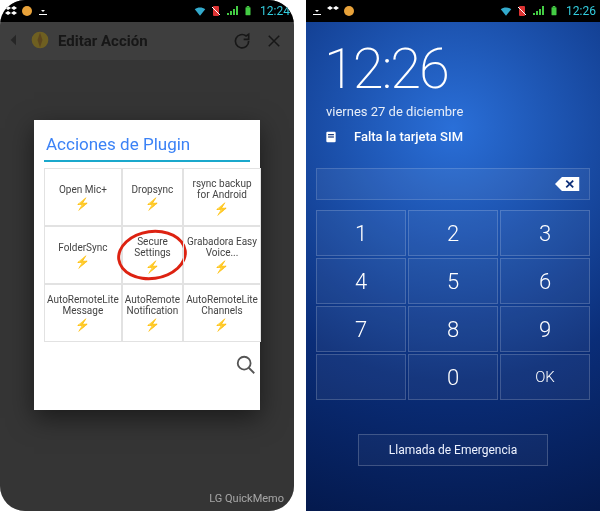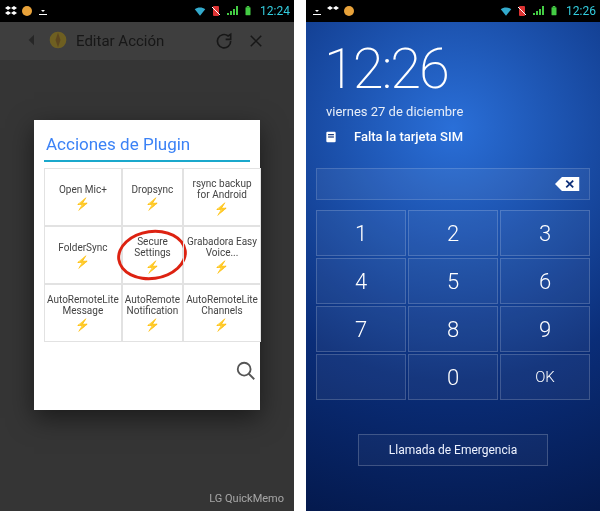--- a/index.html
+++ b/index.html
@@ -1,39 +1,39 @@
 <!DOCTYPE html>
 <html><head>
 <meta charset="utf-8">
 <style>
   * { box-sizing: border-box; margin: 0; padding: 0; }
   body { width: 600px; height: 511px; font-family: Roboto, Arial, sans-serif; display: flex; gap: 12px; background: #fff; }
   .phone { flex: 1; height: 511px; position: relative; overflow: hidden; }
 
   
-  .left { background: #757575; }
+  .left { background: #757575; border-radius: 25px; }
   .statusbar { height: 22px; background: #000; color: #fff; display: flex; align-items: center; padding: 0 4px; font-size: 11px; }
   .sb-left { display: flex; gap: 2px; }
   .sb-right { margin-left: auto; display: flex; gap: 2px; align-items: center; }
   .sb-ico { width: 14px; height: 14px; display: inline-flex; align-items: center; justify-content: center; }
   .clock { font-size: 12px; margin-left: 3px; }
 
-  .header-l { height: 38px; background: rgba(255,255,255,0.15); display: flex; align-items: center; padding: 0 24px; color: #222; }
+  .header-l { height: 38px; background: rgba(255,255,255,0.15); display: flex; align-items: center; padding: 0 6px; color: #222; font-weight: bold; }
   .hdr-back { width: 18px; height: 18px; }
   .hdr-ico { width: 22px; height: 22px; margin: 0 6px; }
   .hdr-title { font-size: 15px; color: #333; flex: 1; }
   .hdr-btn { width: 28px; height: 28px; margin-left: 4px; display: flex; align-items: center; justify-content: center; }
 
   .dim-overlay { position: absolute; inset: 0; top: 22px; background: rgba(0,0,0,0.55); }
 
   .popup { position: absolute; top: 120px; left: 34px; right: 34px; background: #fff; box-shadow: 0 8px 24px rgba(0,0,0,0.5); padding: 14px 10px 10px; }
   .popup-title { color: #3b82f6; font-size: 17px; margin-bottom: 6px; padding-left: 2px; }
   .popup-rule { height: 2px; background: #1aa8cc; margin-bottom: 6px; }
   .grid { display: grid; grid-template-columns: repeat(3,1fr); gap: 0; }
-  .cell { border: 1px solid #e2e2e2; height: 58px; display: flex; flex-direction: column; align-items: center; justify-content: center; font-size: 10px; color: #444; text-align: center; padding: 12px 2px; position: relative; }
+  .cell { border: 1px solid #e2e2e2; height: 58px; display: flex; flex-direction: column; justify-content: center; font-size: 10px; color: #444; text-align: center; padding: 12px 2px; position: relative; }
   .cell.search { flex-direction: row; }
   .bolt { font-size: 12px; color: #555; margin-top: 2px; }
   .circle-mark { position: absolute; width: 70px; height: 50px; border: 3px solid #d21; border-radius: 50%; top: 50%; left: 50%; transform: translate(-50%,-50%) rotate(-8deg); pointer-events: none; }
 
   .lg-tag { position: absolute; right: 10px; bottom: 6px; font-size: 11px; color: rgba(255,255,255,0.55); }
 
   
   .right { background: radial-gradient(ellipse 160% 90% at 50% 25%, #2a6fd8 0%, #0a2d78 55%, #021340 100%); color: #fff; }
   .sb-r { background: #000; }
   .lock-time { font-size: 56px; font-weight: 200; letter-spacing: -2px; margin: 14px 0 0 18px; }

